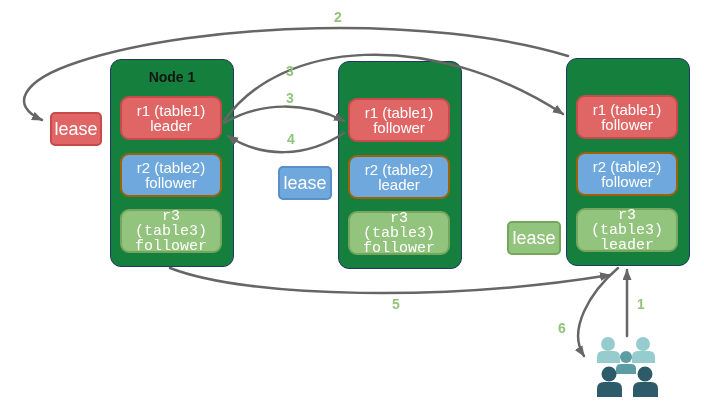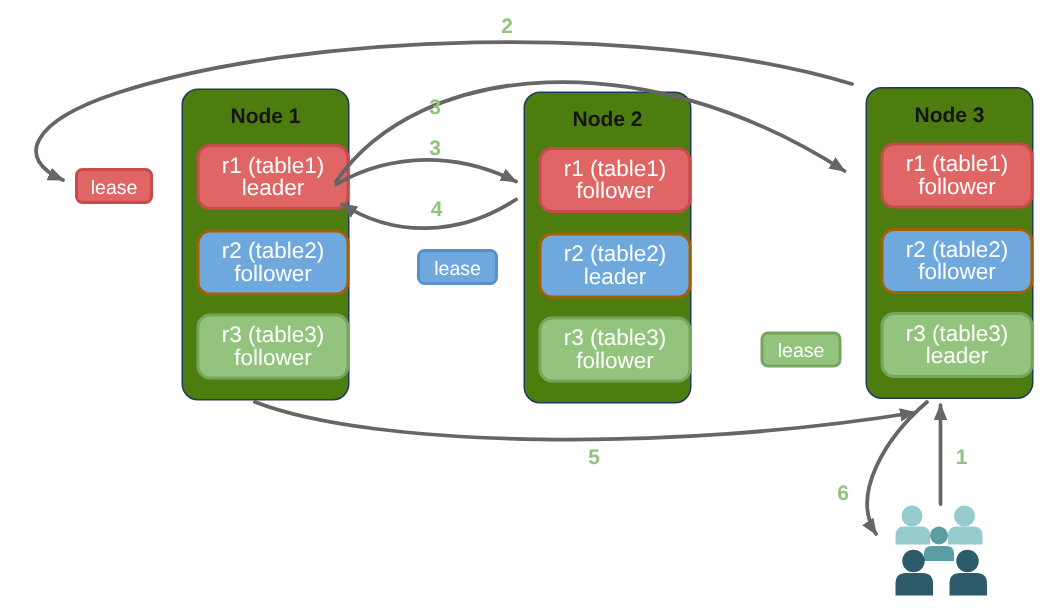--- a/index.html
+++ b/index.html
@@ -1,38 +1,38 @@
 <!DOCTYPE html>
 <html><head>
 <meta charset="utf-8">
 <style>
   html,body { margin:0; padding:0; background:#ffffff; }
   .canvas {
     position:relative; width:704px; height:405px; background:#ffffff;
     font-family:"Liberation Sans", sans-serif; overflow:hidden;
   }
   .node {
-    position:absolute; width:112px; height:208px; background:#4d7c0f;
-    border:1.5px solid #22395f; border-radius:11px; box-sizing:border-box; z-index:2;margin-left:11px;
+    position:absolute; width:124px; height:208px; background:#15803d;
+    border:1.5px solid #22395f; border-radius:11px; box-sizing:border-box; z-index:2;
   }
   .node-title {
     margin-top:9px; text-align:center; font-weight:bold; font-size:14px; color:#151515;
   }
   .replica {
     position:absolute; left:9px; width:102px; height:44px; border-radius:9px;
     color:#ffffff; display:flex; flex-direction:column; align-items:center;
     justify-content:center; font-size:15px; line-height:15px; text-align:center;
     box-sizing:border-box;
   }
   .replica.red   { background:#e06666; border:2px solid #c74b4b; }
   .replica.blue  { background:#6fa8dc; border:2px solid #a16207; }
-  .replica.green { background:#93c47d; border:2px solid #76a65e; }
+  .replica.green { background:#93c47d; border:2px solid #76a65e;font-family:Liberation Mono, monospace; }
   .r1 { top:36px; } .r2 { top:93px; } .r3 { top:149px; }
   .lease {
-    position:absolute; height:24px; border-radius:5px; color:#ffffff; font-size:13px;
+    position:absolute; height:34px; border-radius:5px; color:#ffffff; font-size:18px;
     display:flex; align-items:center; justify-content:center; box-sizing:border-box;
     z-index:3; padding:0 16px;
   }
   .lease.red   { left:50px;  top:112px; width:52px; background:#e06666; border:2px solid #c74b4b; }
   .lease.blue  { left:278px; top:166px; width:54px; background:#6fa8dc; border:2px solid #5a8fc7; }
   .lease.green { left:507px; top:221px; width:54px; background:#93c47d; border:2px solid #76a65e; }
   .step {
     position:absolute; color:#93c47d; font-weight:bold; font-size:14px; z-index:6;
     transform:translate(-50%,-50%);
   }
@@ -69,37 +69,35 @@
       <span>r2 (table2)</span>
       <span>follower</span>
     </div>
     <div class="replica green r3">
       <span>r3 (table3)</span>
       <span>follower</span>
     </div>
   </div>
 
   <div class="node" style="left:338px; top:61px;">
-    <div class="node-title">Node 2</div>
     <div class="replica red r1">
       <span>r1 (table1)</span>
       <span>follower</span>
     </div>
     <div class="replica blue r2">
       <span>r2 (table2)</span>
       <span>leader</span>
     </div>
     <div class="replica green r3">
       <span>r3 (table3)</span>
       <span>follower</span>
     </div>
   </div>
 
   <div class="node" style="left:566px; top:58px;">
-    <div class="node-title">Node 3</div>
     <div class="replica red r1">
       <span>r1 (table1)</span>
       <span>follower</span>
     </div>
     <div class="replica blue r2">
       <span>r2 (table2)</span>
       <span>follower</span>
     </div>
     <div class="replica green r3">
       <span>r3 (table3)</span>

